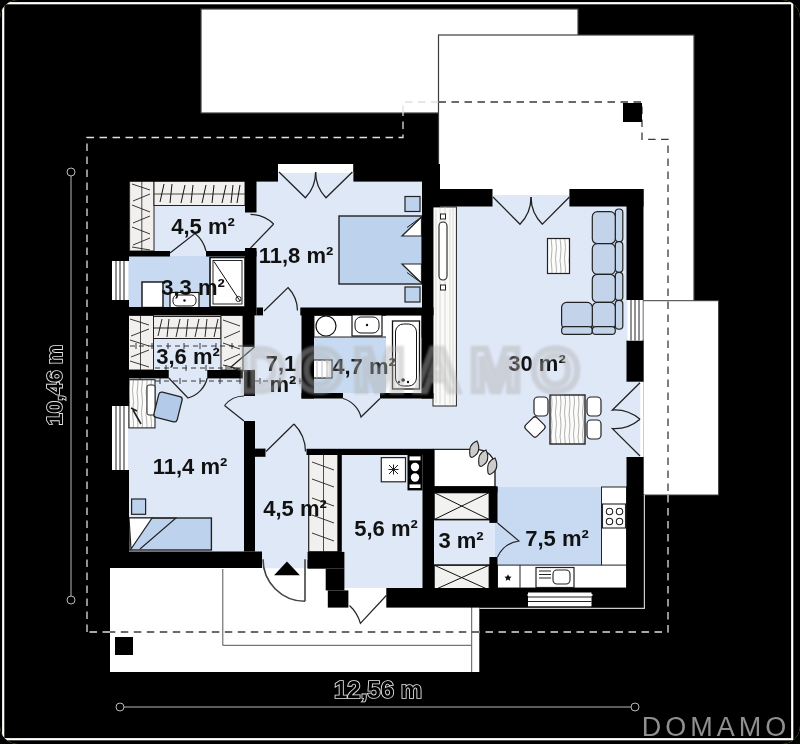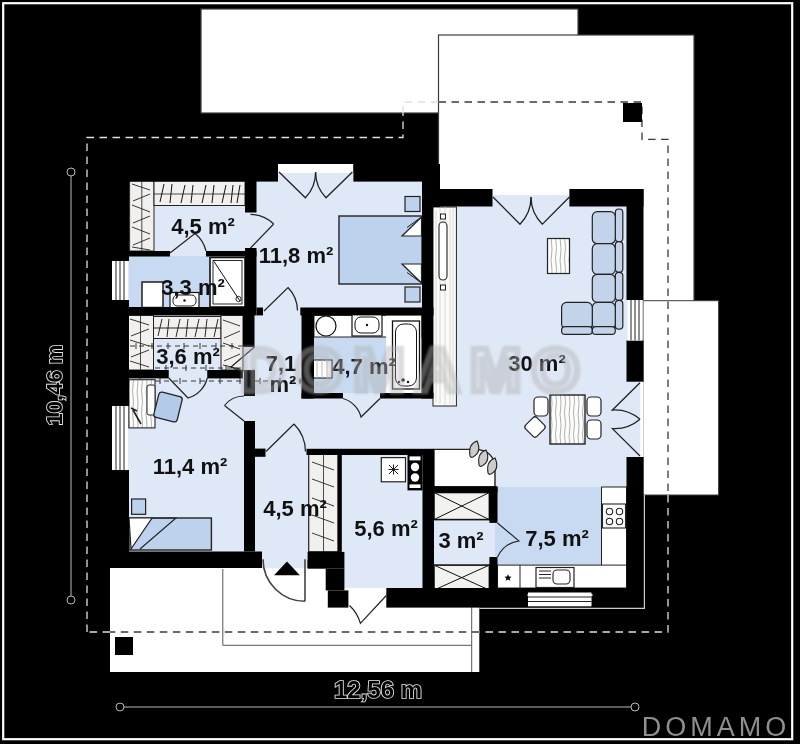--- a/index.html
+++ b/index.html
@@ -1,17 +1,17 @@
 <!DOCTYPE html>
 <html><head>
 <meta charset="utf-8">
 <style>
 html,body{margin:0;padding:0;background:#000;}
 #stage{position:relative;width:800px;height:744px;background:#bef264;overflow:hidden;
-  font-family:"Liberation Sans", sans-serif;}
+  font-family:"Liberation Sans", sans-serif;border-radius:18px;}
 svg{position:absolute;left:0;top:0;}
 </style>
 </head>
 <body>
 <div id="stage">
 <svg width="800" height="744" viewBox="0 0 800 744">
 <defs>
 <pattern id="wood" width="22" height="9" patternUnits="userSpaceOnUse" patternTransform="rotate(90)">
   <rect width="22" height="9" fill="#fcfcfb"></rect>
   <path d="M0,2 Q6,1 11,2 T22,2 M0,6.5 Q8,5.5 14,6.5 T22,6.5" stroke="#8f8f8f" stroke-width="0.7" fill="none"></path>

